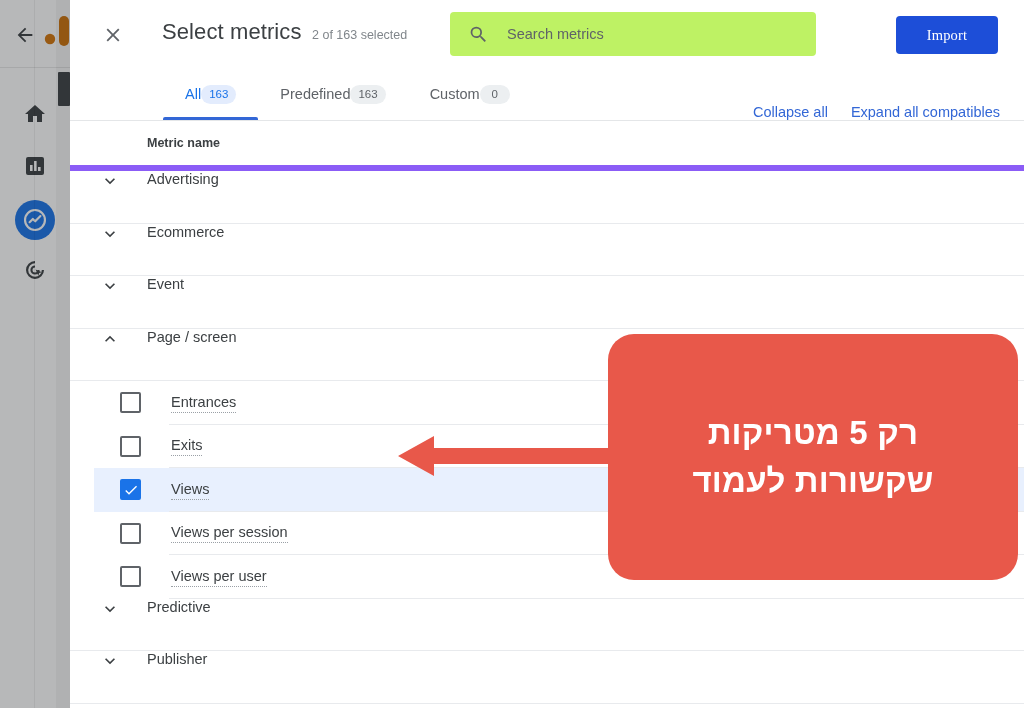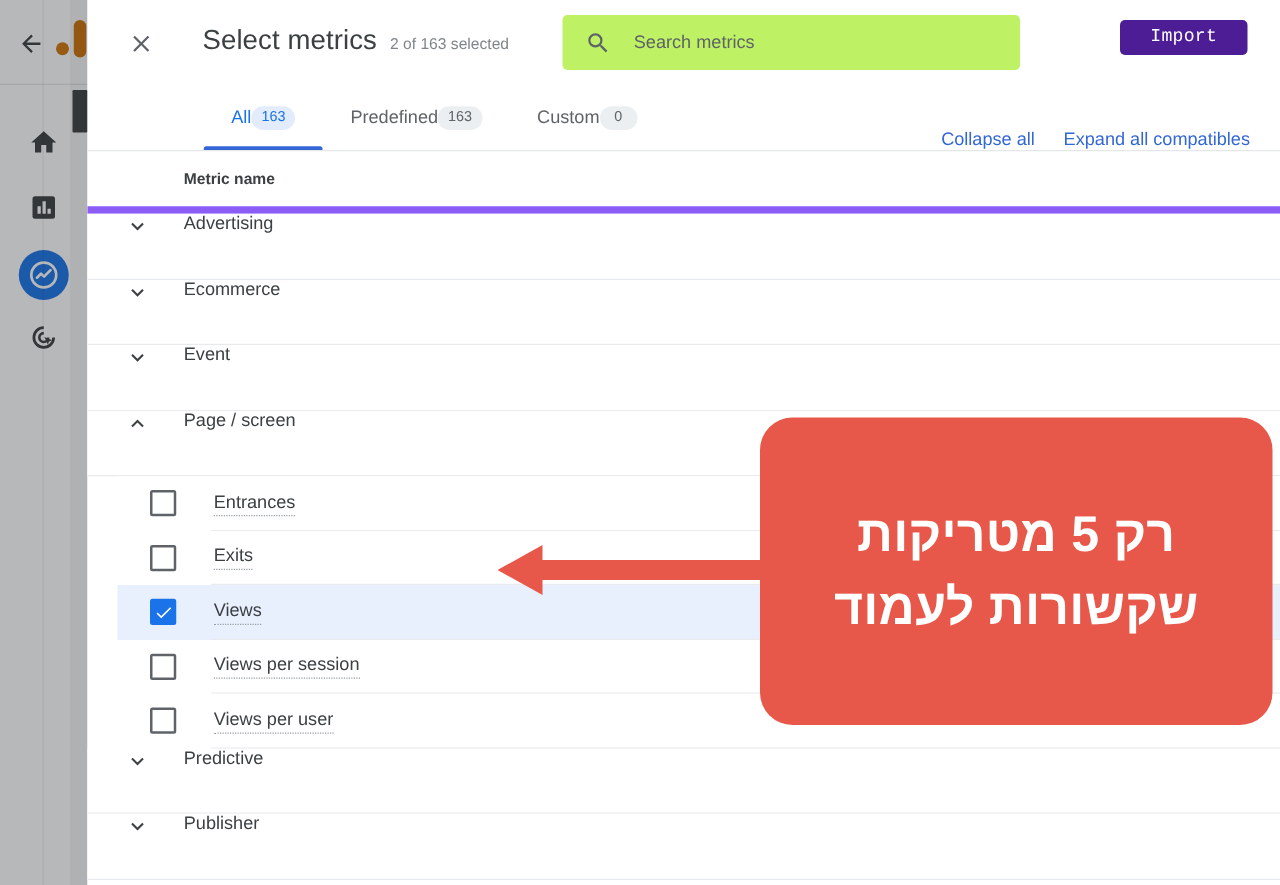--- a/index.html
+++ b/index.html
@@ -93,23 +93,23 @@
   }
   .search-box .s-icon { margin-left: 18px; color: #5f6368; display: flex; }
   .search-box input {
     flex: 1; border: none; outline: none; background: transparent;
     margin-left: 18px; font-size: 14.5px; color: #3c4043;
     font-family: "Liberation Sans", sans-serif;
   }
   .search-box input::placeholder { color: #5f6368; }
   .import-btn {
     position: absolute; right: 26px; top: 16px;
-    height: 28px; min-width: 102px; padding: 0 20px;
-    background: #4c1d95; color: #fff; border: none; border-radius: 4px;
-    font-size: 14.5px; font-family: Liberation Mono, monospace;
+    height: 38px; min-width: 102px; padding: 0 20px;
+    background: #1d4ed8; color: #fff; border: none; border-radius: 4px;
+    font-size: 14.5px; font-family: Liberation Serif, serif;
     cursor: pointer; letter-spacing: .2px;
   }
 
   
   .tabs-row {
     position: relative; height: 53px; border-bottom: 1px solid #e4e6e8;
   }
   .tabs { position: absolute; left: 93px; top: 0; display: flex; }
   .tab {
     position: relative; height: 52px; padding: 0 22px;
@@ -181,21 +181,21 @@
     margin-left: 30px; font-size: 14.5px; color: #3c4043;
     border-bottom: 1.5px dotted #9aa0a6; line-height: 1.25; padding-bottom: 1px;
   }
 
   
   .callout {
     position: absolute; left: 538px; top: 334px; width: 410px; height: 246px;
     background: #e8584a; border-radius: 26px;
     display: flex; align-items: center; justify-content: center;
     color: #ffffff; text-align: center; direction: rtl;
-    font-size: 40px; font-weight: bold; line-height: 1.45;
+    font-size: 33px; font-weight: bold; line-height: 1.45;
     padding: 0 26px; letter-spacing: .2px;
   }
   .arrow-svg { position: absolute; left: 320px; top: 430px; }
 </style>
 </head>
 <body>
 
 <div id="root">
 
   <div class="rail">

